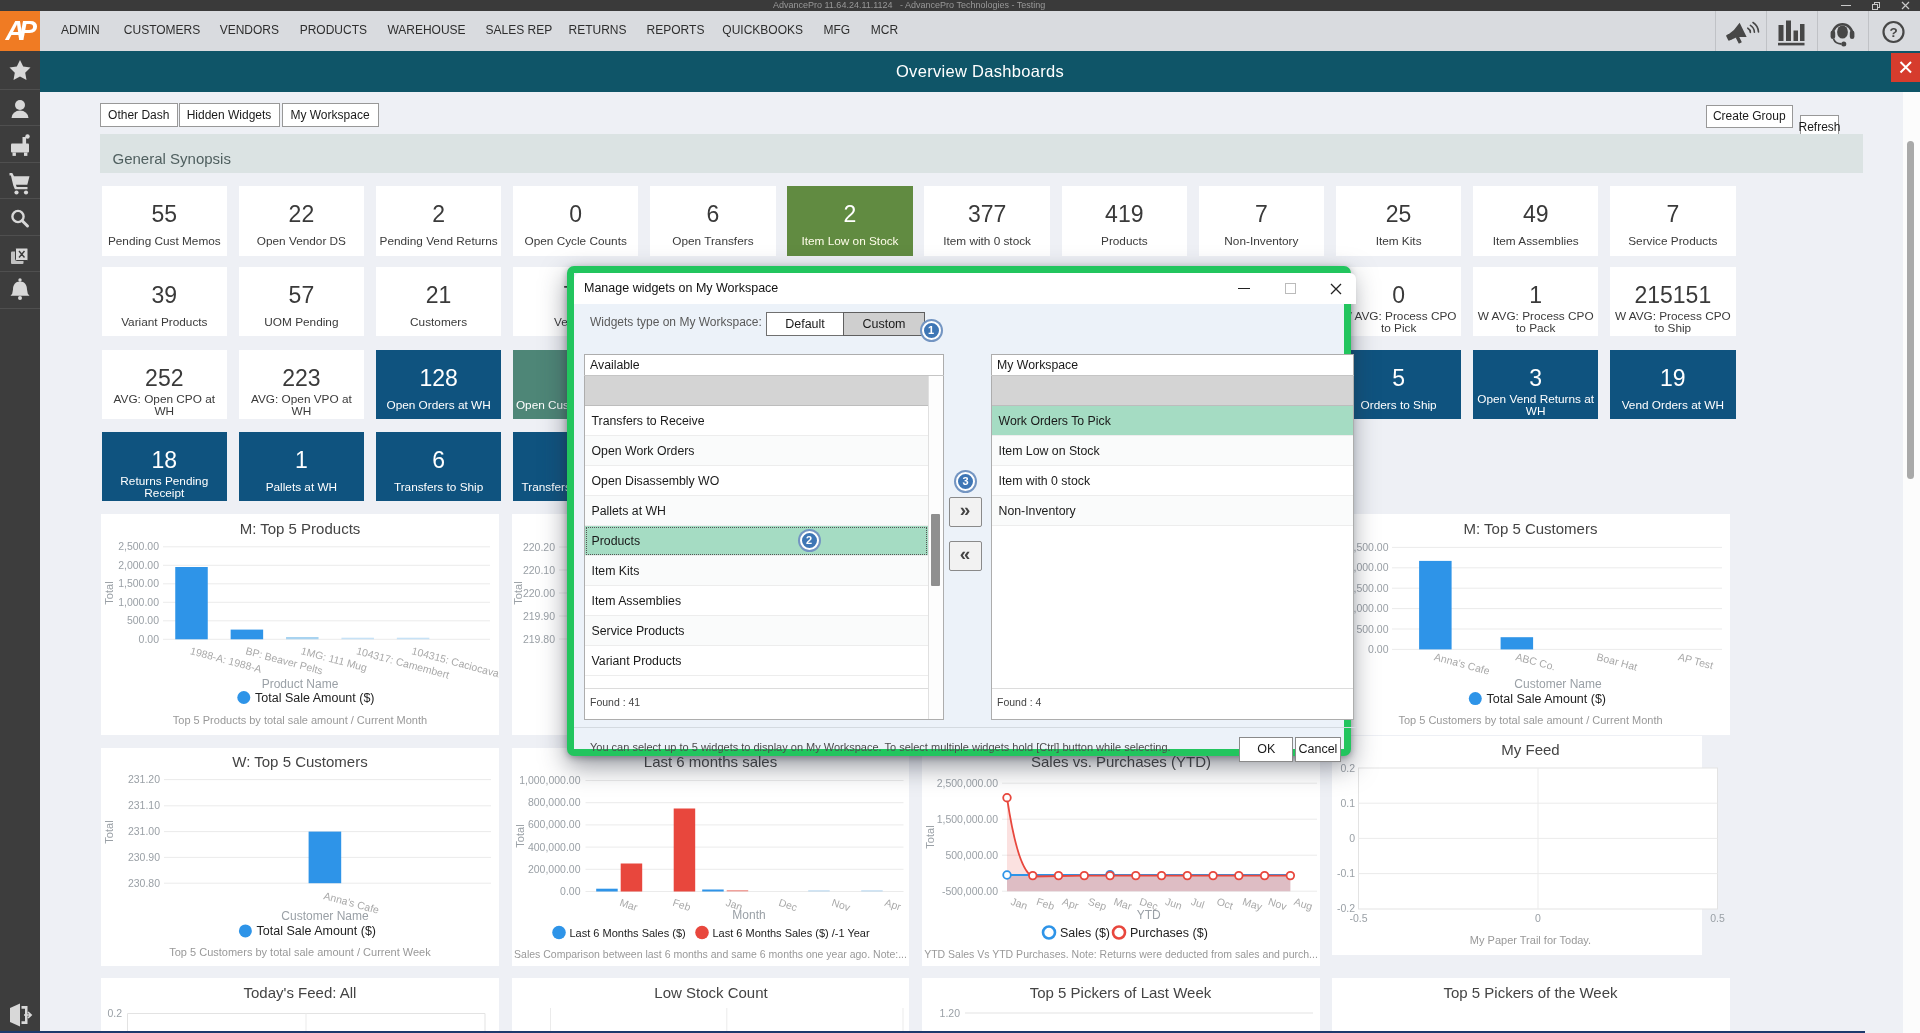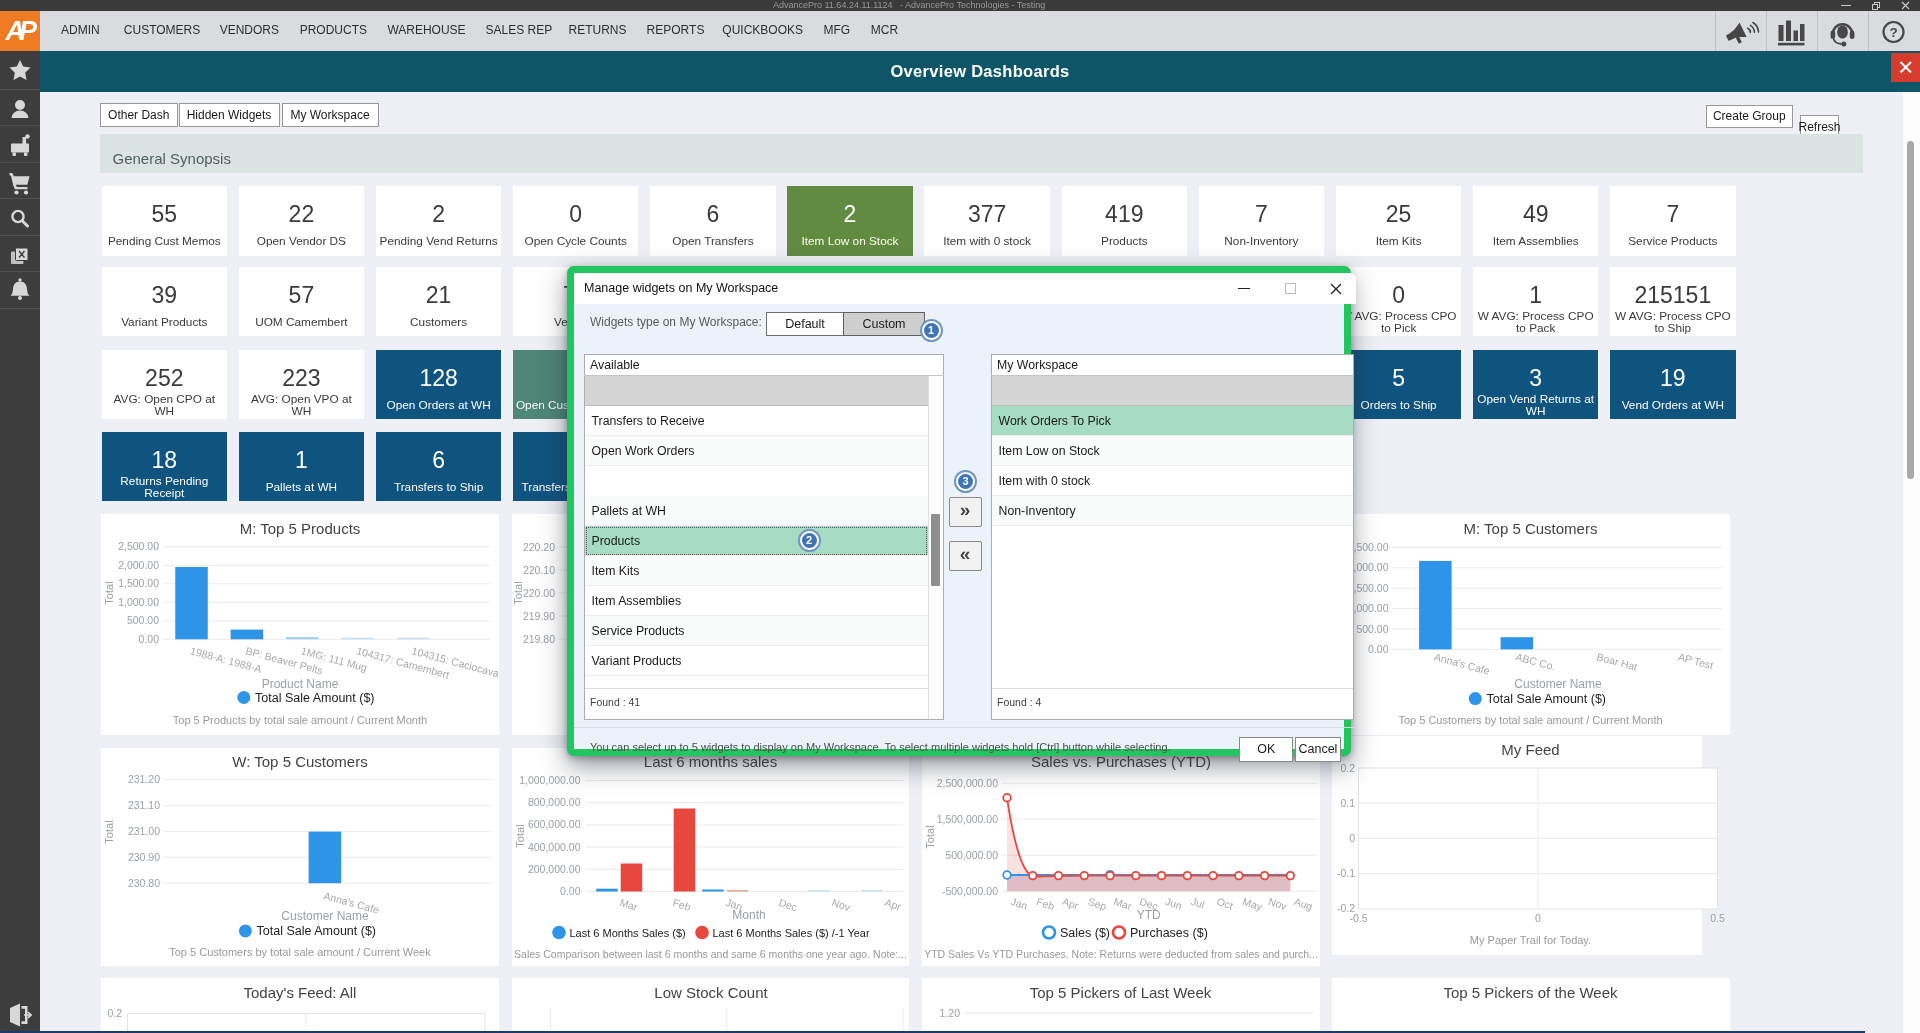--- a/index.html
+++ b/index.html
@@ -79,21 +79,21 @@
  <path d="M16.5 28 q 1.8 4.6 8 5" fill="none" stroke="#474747" stroke-width="1.8"></path>
  <circle cx="26.8" cy="33" r="2.5" fill="#474747"></circle>
 </svg>
 <svg class="a" style="left:1868.4px;top:11px" width="51" height="40" viewBox="0 0 51 40">
  <circle cx="25.5" cy="21" r="10" fill="none" stroke="#474747" stroke-width="2.2"></circle>
  <text x="25.5" y="26" text-anchor="middle" font-size="13.5" font-weight="bold" fill="#474747">?</text>
 </svg>
 
 <div class="a" style="left:39.5px;top:50.5px;width:1880.5px;height:41px;background:#0f5568"></div>
 <div class="a" style="left:820px;top:50.5px;width:320px;height:41px;line-height:40px;text-align:center;
- color:#fff;font-size:16.5px;font-weight:bold;letter-spacing:0.3px">Overview Dashboards</div>
+ color:#fff;font-size:16.5px;font-weight:normal;letter-spacing:0.3px">Overview Dashboards</div>
 <div class="a" style="left:1890.5px;top:53px;width:29.5px;height:28.5px;background:#d63c2d"></div>
 <svg class="a" style="left:1890.5px;top:53px" width="29.5" height="28.5">
     <path d="M9.5 9 L20 19.5 M20 9 L9.5 19.5" stroke="#fff" stroke-width="2"></path>
   </svg>
 
 <div class="a" style="left:0;top:50.5px;width:39.5px;height:980px;background:#3d3d3d"></div>
 <div class="a" style="left:0;top:88.5px;width:39.5px;height:1px;background:#4f4f4f"></div>
 <div class="a" style="left:0;top:125px;width:39.5px;height:1px;background:#4f4f4f"></div>
 <div class="a" style="left:0;top:161.5px;width:39.5px;height:1px;background:#4f4f4f"></div>
 <div class="a" style="left:0;top:198px;width:39.5px;height:1px;background:#4f4f4f"></div>
@@ -226,21 +226,21 @@
   </div>
 <div class="card " style="left:101.5px;top:266.5px">
     <div class="n">39</div>
     <div class="l">
       <div>Variant Products</div>
     </div>
   </div>
 <div class="card " style="left:238.6px;top:266.5px">
     <div class="n">57</div>
     <div class="l">
-      <div>UOM Camembert</div>
+      <div>UOM Pending</div>
     </div>
   </div>
 <div class="card " style="left:375.8px;top:266.5px">
     <div class="n">21</div>
     <div class="l">
       <div>Customers</div>
     </div>
   </div>
 <div class="card " style="left:512.9px;top:266.5px">
     <div class="n">76</div>
@@ -647,20 +647,21 @@
 
  <div class="a" style="left:9.5px;top:81px;width:360px;height:366px;background:#fff;border:1px solid #adadad"></div>
  <div class="a" style="left:9.5px;top:81px;width:360px;height:22px;border-bottom:1px solid #c5c5c5"></div>
  <div class="a" style="left:16px;top:81px;height:22px;line-height:23px;font-size:12.3px;color:#1a1a1a">Available</div>
  <div class="a" style="left:10.5px;top:103px;width:343px;height:30px;background:#d4d4d4;border-bottom:1px solid #bdbdbd"></div>
  <div class="a" style="left:353.5px;top:103px;width:15px;height:343px;background:#fdfdfd;border-left:1px solid #e0e0e0"></div>
  <div class="a" style="left:356.5px;top:241px;width:9px;height:72px;background:#8f8f8f;border-radius:1px"></div>
  <div class="a" style="left:10.5px;top:133px;width:343px;height:282px">
 <div class="li" style="top:0px;background:#fff;">Transfers to Receive</div>
 <div class="li" style="top:30px;background:#fafbfb;">Open Work Orders</div>
+<div class="li" style="top:60px;background:#fff;">Open Disassembly WO</div>
 <div class="li" style="top:90px;background:#fafbfb;">Pallets at WH</div>
 <div class="li" style="top:120px;background:#a5dcc3;outline:1px dotted #555;outline-offset:-2px;">Products</div>
 <div class="li" style="top:150px;background:#fafbfb;">Item Kits</div>
 <div class="li" style="top:180px;background:#fff;">Item Assemblies</div>
 <div class="li" style="top:210px;background:#fafbfb;">Service Products</div>
 <div class="li" style="top:240px;background:#fff;">Variant Products</div>
 </div>
  <div class="a" style="left:10.5px;top:415px;width:343px;height:1px;background:#dcdcdc"></div>
  <div class="a" style="left:16px;top:423px;font-size:10.5px;color:#444">Found : 41</div>
  <div class="badge" style="left:382px;top:198.5px">3</div>

